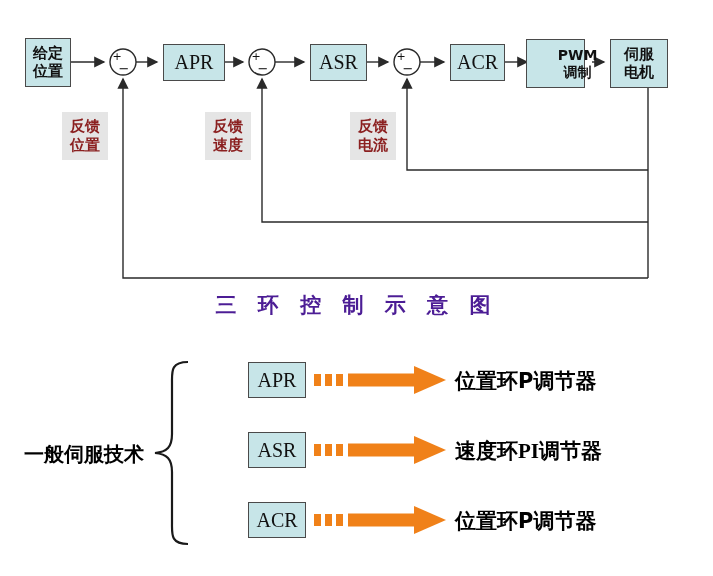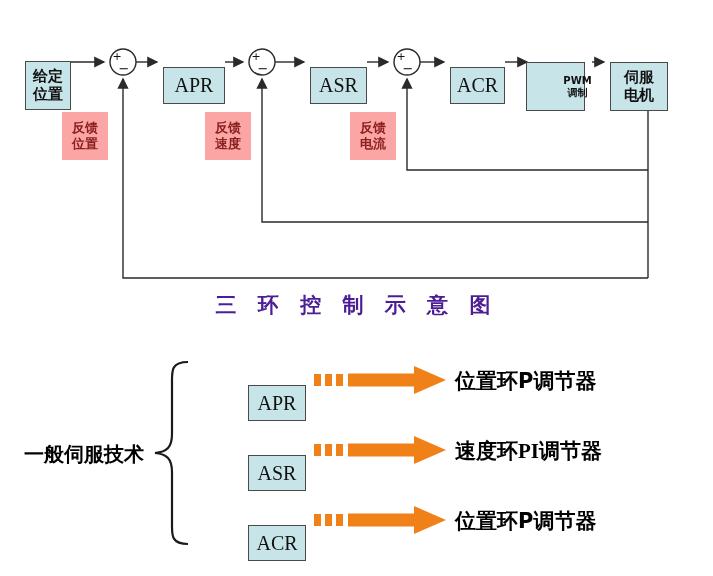--- a/index.html
+++ b/index.html
@@ -6,28 +6,28 @@
   #stage{
     position:relative;width:713px;height:576px;background:#ffffff;
     font-family:"DejaVu Sans","Liberation Sans",sans-serif;
     overflow:hidden;
   }
   svg.layer{position:absolute;left:0;top:0;width:713px;height:576px;}
   .box{
     position:absolute;display:flex;align-items:center;justify-content:center;
     background:#c7e5e8;border:1px solid #4a4a4a;
     white-space:pre-line;text-align:center;line-height:1.15;
-    box-sizing:border-box;color:#111;margin-top:23px;
+    box-sizing:border-box;color:#111;
   }
   .cjk{font-size:15px;font-weight:600;}
   .abbr{font-family:"Liberation Serif","DejaVu Serif",serif;font-size:20px;font-weight:400;}
   .fb{
     position:absolute;display:flex;align-items:center;justify-content:center;
-    background:#fca5a5;white-space:pre-line;text-align:center;line-height:1.25;
-    font-size:13px;font-weight:700;color:#8b2020;box-sizing:border-box;
+    background:#e5e5e5;white-space:pre-line;text-align:center;line-height:1.25;
+    font-size:15px;font-weight:700;color:#8b2020;box-sizing:border-box;
   }
   .title{
     position:absolute;left:0;top:291px;width:713px;text-align:center;
     font-size:21px;font-weight:700;letter-spacing:7px;color:#4c1d95;
   }
   .legend-intro{
     position:absolute;left:24px;top:441px;font-size:20px;font-weight:600;color:#000;
   }
   .legend-desc{
     position:absolute;left:455px;font-size:21px;font-weight:600;color:#000000;
@@ -110,21 +110,21 @@
 
   <div class="box cjk" style="left:25px;top:38px;width:46px;height:49px;">给定
 位置</div>
 
   <div class="box abbr" style="left:163px;top:44px;width:62px;height:37px;">APR</div>
 
   <div class="box abbr" style="left:310px;top:44px;width:57px;height:37px;">ASR</div>
 
   <div class="box abbr" style="left:450px;top:44px;width:55px;height:37px;">ACR</div>
 
-  <div class="box cjk" style="left:526px;top:39px;width:59px;height:49px;font-size:10px;padding-left:44px;">PWM
+  <div class="box cjk" style="left:526px;top:39px;width:59px;height:49px;font-size:14px;padding-left:44px;">PWM
 调制</div>
 
   <div class="box cjk" style="left:610px;top:39px;width:58px;height:49px;">伺服
 电机</div>
 
   <div class="fb" style="left:62px;top:112px;width:46px;height:48px;">反馈
 位置</div>
   <div class="fb" style="left:205px;top:112px;width:46px;height:48px;">反馈
 速度</div>
   <div class="fb" style="left:350px;top:112px;width:46px;height:48px;">反馈

